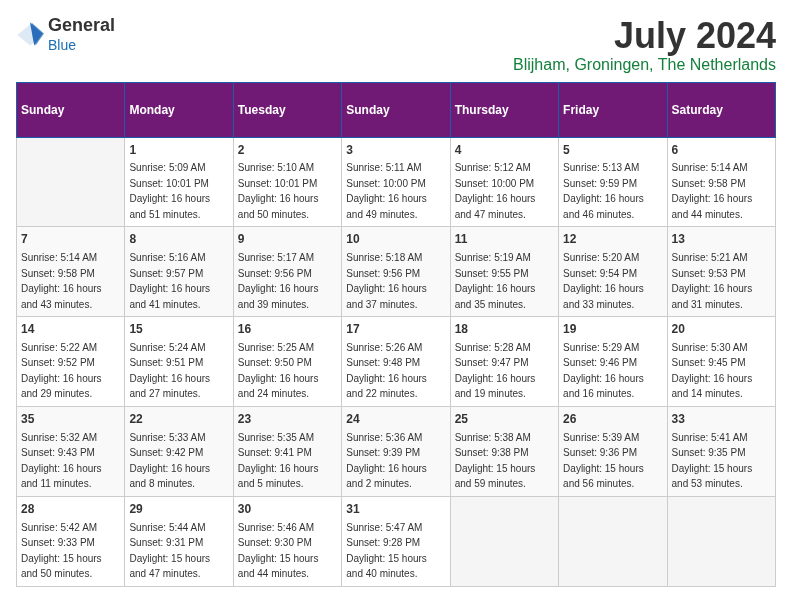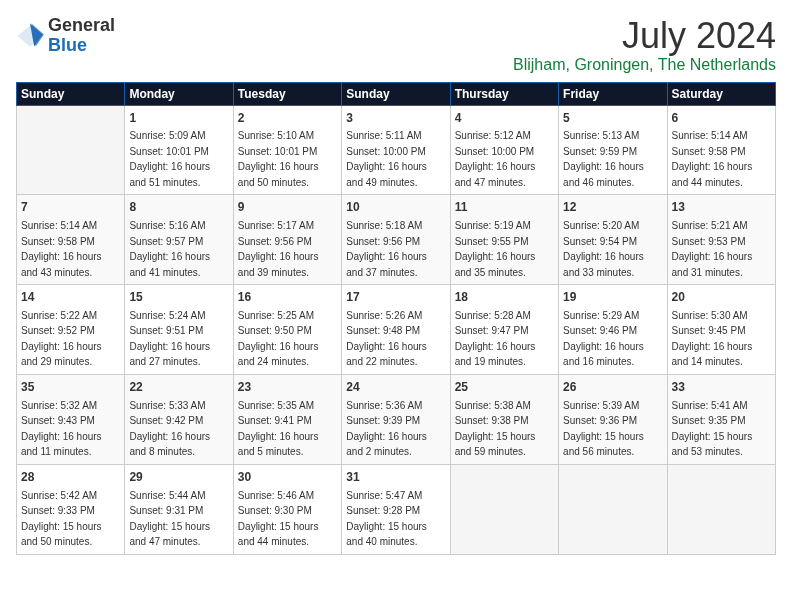--- a/index.html
+++ b/index.html
@@ -21,50 +21,50 @@
       align-items: center;
       gap: 4px;
     }
     .logo-text-general {
       font-size: 18px;
       font-weight: bold;
       color: #333;
       margin-top: 8px;
     }
     .logo-text-blue {
-      font-size: 18px;
-      font-weight: bold;
+      font-size: 14px;
+      font-weight: normal;
       color: #1a6eb5;
     }
     .logo-icon {
       width: 28px;
       height: 28px;
     }
     .title-area {
       text-align: right;
     }
     .month-title {
       font-size: 36px;
-      font-weight: normal;
+      font-weight: bold;
       color: #333;
       line-height: 1.1;
     }
     .location-title {
       font-size: 16px;
       color: #15803d;
     }
     table {
       width: 100%;
       border-collapse: collapse;
       font-size: 11px;
     }
     thead tr th {
-      background-color: #0f172a;
+      background-color: #701a75;
       color: #fff;
-      padding: 4px 4px;
+      padding: 20px 4px;
       text-align: left;
       font-size: 12px;
       font-weight: bold;
       border: 1px solid #1a5eab;
     }
     tbody tr td {
       border: 1px solid #ccc;
       padding: 4px 4px;
       vertical-align: top;
       background: #fff;

